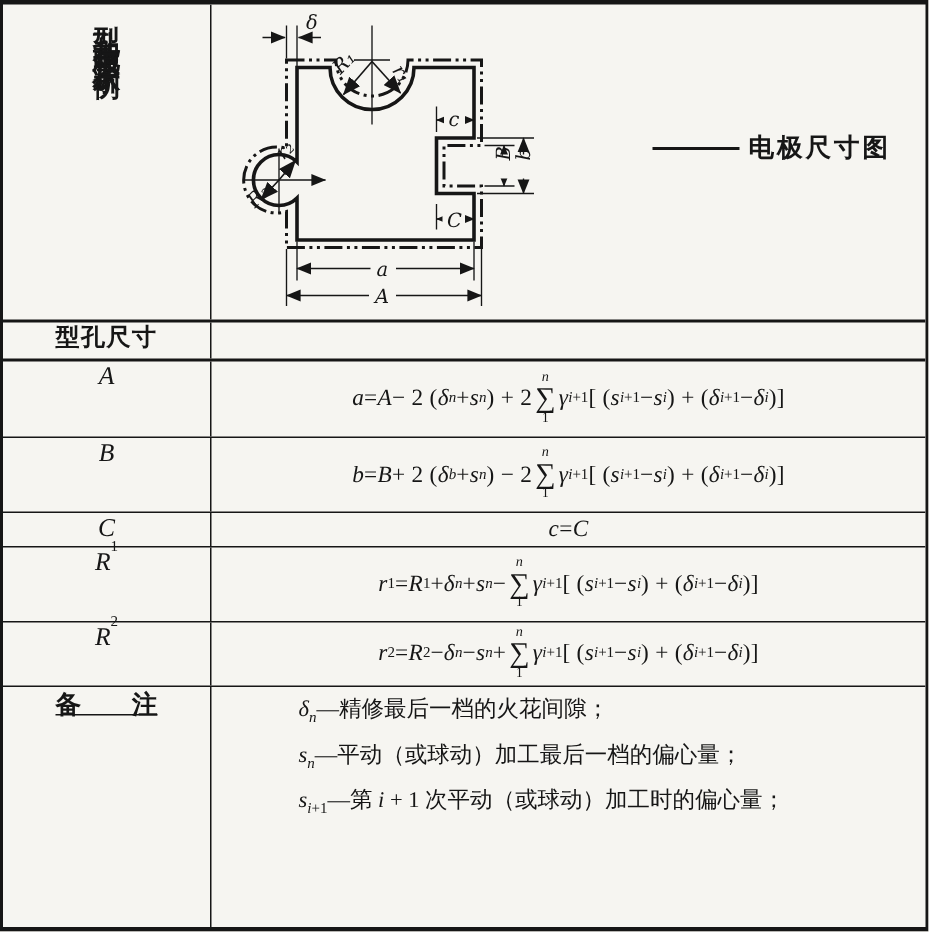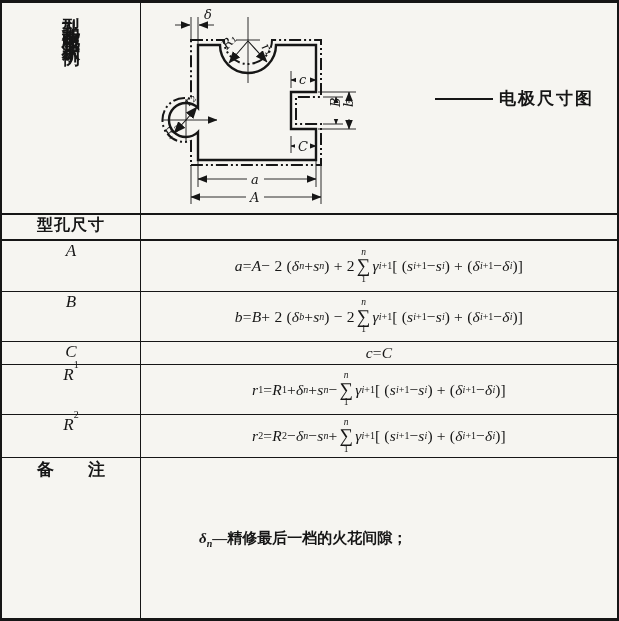--- a/index.html
+++ b/index.html
@@ -38,23 +38,23 @@
   .trow .rl{font-size:17px;}
   .trow .rf{font-size:15.5px;letter-spacing:.2px;white-space:nowrap;}
   .trow:nth-child(1){height:51px;}
   .trow:nth-child(2){height:50px;}
   .trow:nth-child(3){height:23px;}
   .trow:nth-child(4){height:50px;}
   .trow:nth-child(5){height:43px;}
 
   
   .sec-remarks{flex:1;border-bottom:none;}
-  .remarks-label{font-size:17px;font-weight:bold;}
-  .remarks-body{flex-direction:column;align-items:flex-start;justify-content:center;
-    padding-left:58px;gap:0;font-weight:bold;}
+  .remarks-label{font-size:17px;font-weight:bold;text-decoration:underline;}
+  .remarks-body{flex-direction:column;align-items:flex-start;justify-content:flex-start;
+    padding-left:58px;gap:0;}
   .remark-line{font-size:15px;line-height:30.5px;white-space:nowrap;}
 
   
   i{font-style:italic;}
   sub{font-size:10px;line-height:0;letter-spacing:0;}
   .sum{display:inline-flex;flex-direction:column;align-items:center;
     vertical-align:-0.6em;line-height:.8;margin:0 2px;}
   .sum .sg{font-size:19px;font-style:normal;line-height:.9;}
   .sum .lim{font-size:9.5px;line-height:1;}
 
@@ -227,19 +227,21 @@
     </div>
   </div>
 
   <div class="row sec-remarks">
     <div class="lcell">
       <span class="remarks-label">备　　注</span>
     </div>
     <div class="rcell remarks-body">
     <div class="remark-line"><i>δ</i><sub><i>n</i></sub>—精修最后一档的火花间隙；</div>
 
-
-
+    <div class="remark-line"><i>s</i><sub><i>n</i></sub>—平动（或球动）加工最后一档的偏心量；</div>
+
+
+    <div class="remark-line"><i>s</i><sub><i>i</i>+1</sub>—第 <i>i</i> + 1 次平动（或球动）加工时的偏心量；</div>
 
   </div>
   </div>
 
 </div>
 
 </body></html>

